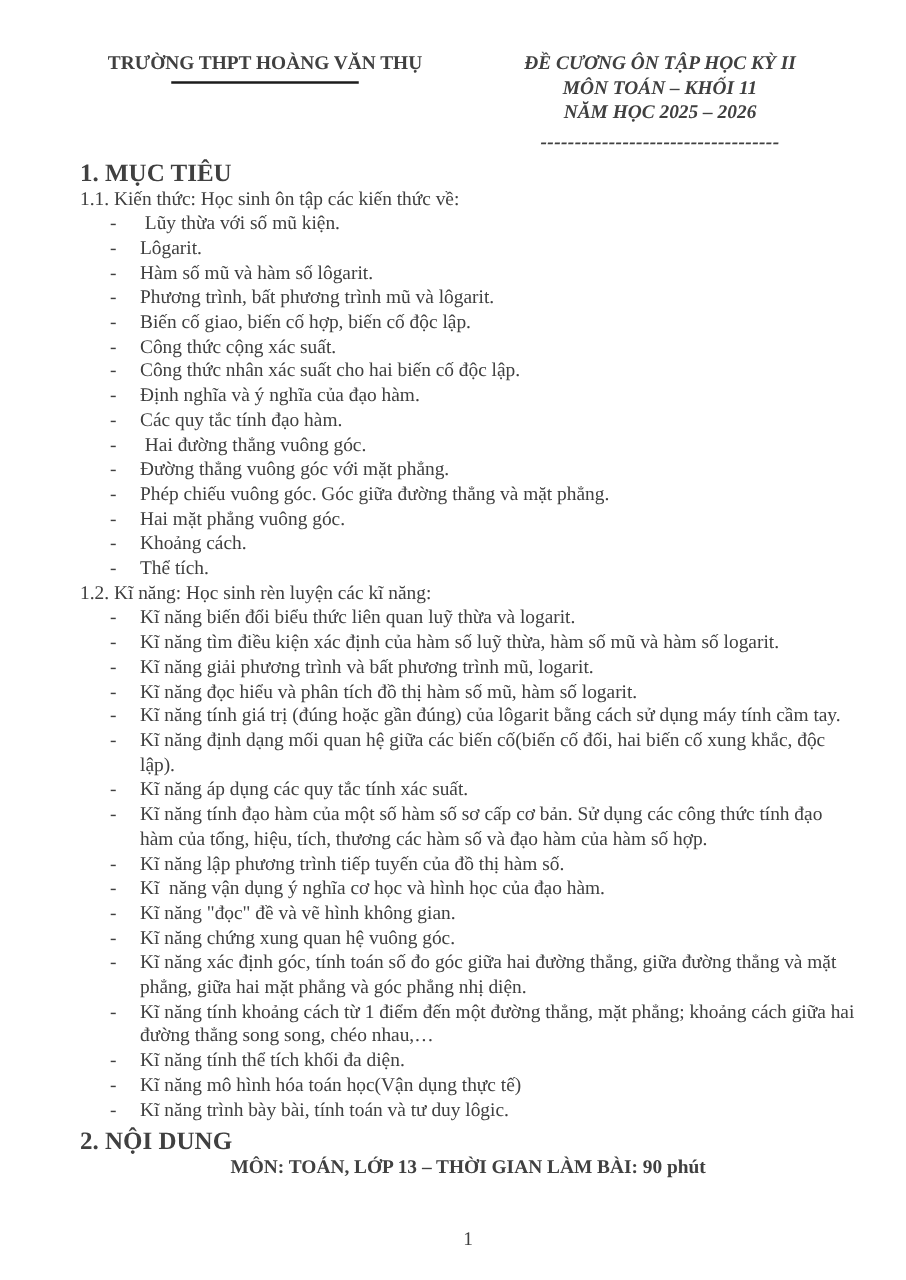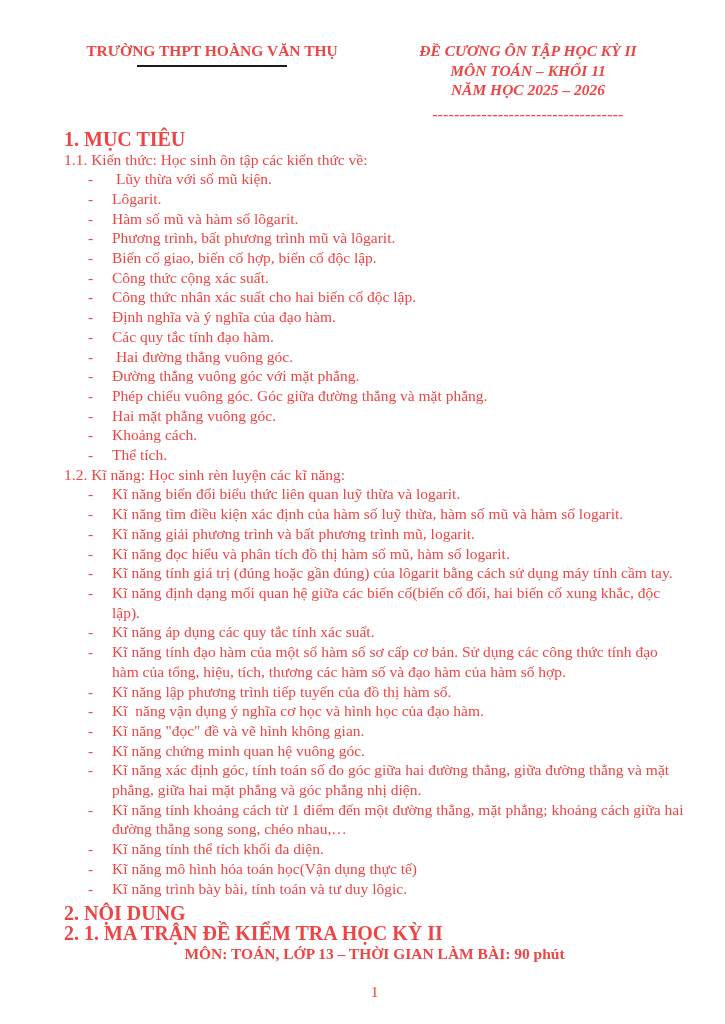--- a/index.html
+++ b/index.html
@@ -1,21 +1,21 @@
 <!DOCTYPE html>
 <html lang="vi"><head>
 <meta charset="utf-8">
 <style>
   * { margin: 0; padding: 0; box-sizing: border-box; }
   html, body { background: #ffffff; }
   .page {
     width: 725px;
     height: 1024px;
     background: #ffffff;
-    color: #ef4444;
+    color: #404040;
     font-family: "Liberation Serif", "DejaVu Serif", serif;
     font-size: 15.5px;
     line-height: 19.7px;
     position: relative;
     overflow: hidden;
   }
   
   .doc-header {
     display: flex;
     justify-content: space-between;
@@ -225,21 +225,21 @@
           <span class="item-text">Kĩ  năng vận dụng ý nghĩa cơ học và hình học của đạo hàm.</span>
         </li>
 
         <li class="item">
           <span class="marker">-</span>
           <span class="item-text">Kĩ năng "đọc" đề và vẽ hình không gian.</span>
         </li>
 
         <li class="item">
           <span class="marker">-</span>
-          <span class="item-text">Kĩ năng chứng minh quan hệ vuông góc.</span>
+          <span class="item-text">Kĩ năng chứng xung quan hệ vuông góc.</span>
         </li>
 
         <li class="item">
           <span class="marker">-</span>
           <span class="item-text">Kĩ năng xác định góc, tính toán số đo góc giữa hai đường thẳng, giữa đường thẳng và mặt phẳng, giữa hai mặt phẳng và góc phẳng nhị diện.</span>
         </li>
 
         <li class="item">
           <span class="marker">-</span>
           <span class="item-text">Kĩ năng tính khoảng cách từ 1 điểm đến một đường thẳng, mặt phẳng; khoảng cách giữa hai đường thẳng song song, chéo nhau,…</span>
@@ -256,21 +256,20 @@
         </li>
 
         <li class="item">
           <span class="marker">-</span>
           <span class="item-text">Kĩ năng trình bày bài, tính toán và tư duy lôgic.</span>
         </li>
       </ul>
 
     <div class="sec2">
       <div class="sec-heading">2. NỘI DUNG</div>
-      <div class="sec-heading">2. 1. MA TRẬN ĐỀ KIỂM TRA HỌC KỲ II</div>
       <div class="centered-bold">MÔN: TOÁN, LỚP 13 – THỜI GIAN LÀM BÀI: 90 phút</div>
     </div>
 
   </main>
 
   <div class="page-number">1</div>
 
 </div>
 
 </body></html>

